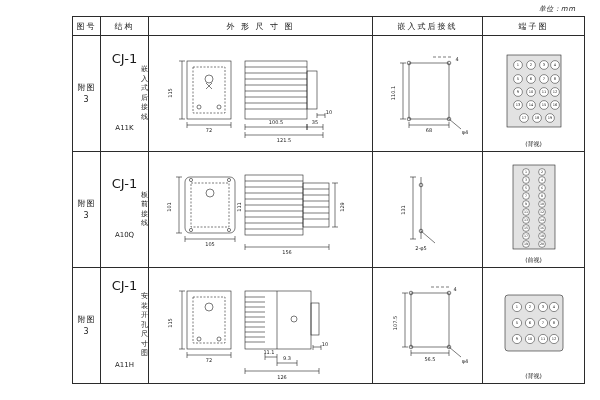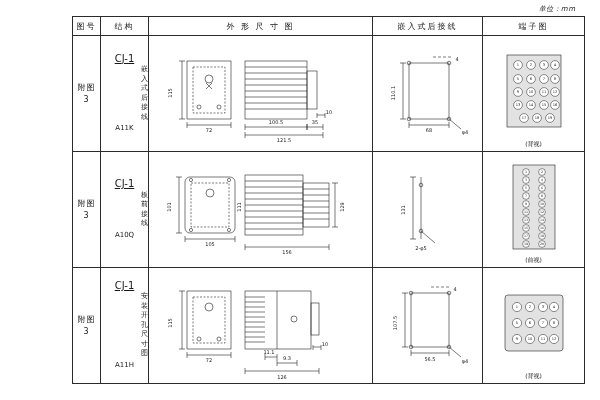--- a/index.html
+++ b/index.html
@@ -41,21 +41,21 @@
   .col-term{width:102px;}
 
   tbody tr{height:116px;}
 
   .cellno{font-size:8px;line-height:12px;letter-spacing:1px;}
   .struct{
     font-size:7px;line-height:9.5px;letter-spacing:0px;
     padding:2px 4px;
     writing-mode:horizontal-tb;
   }
-  .struct .code{display:block;margin-bottom:2px;font-size:10px;text-decoration:underline;}
+  .struct .code{display:block;margin-bottom:2px;font-size:13px;}
   .struct .zh{display:block;font-size:7px;margin-left:36px;}
   .struct .code2{display:block;margin-top:2px;font-size:7px;}
 
   .drawwrap{position:relative;width:100%;height:114px;}
   svg{display:block;}
   .sv{position:absolute;left:0;top:0;}
 
   .cap{
     position:absolute;bottom:2px;left:0;right:0;
     text-align:center;font-size:6px;color:#222;

